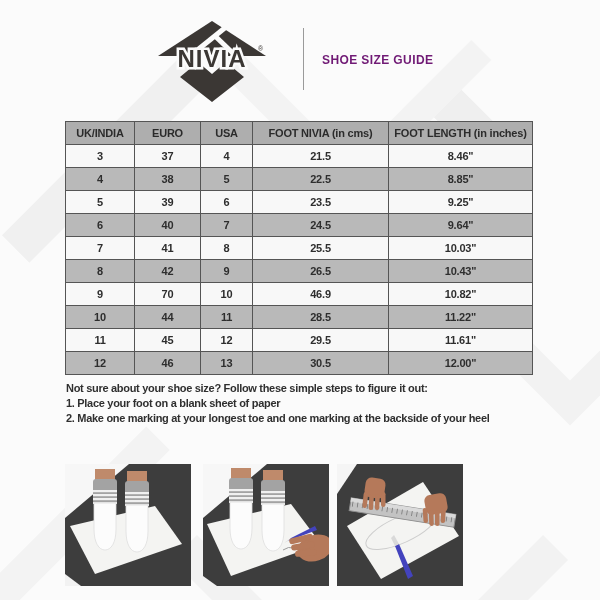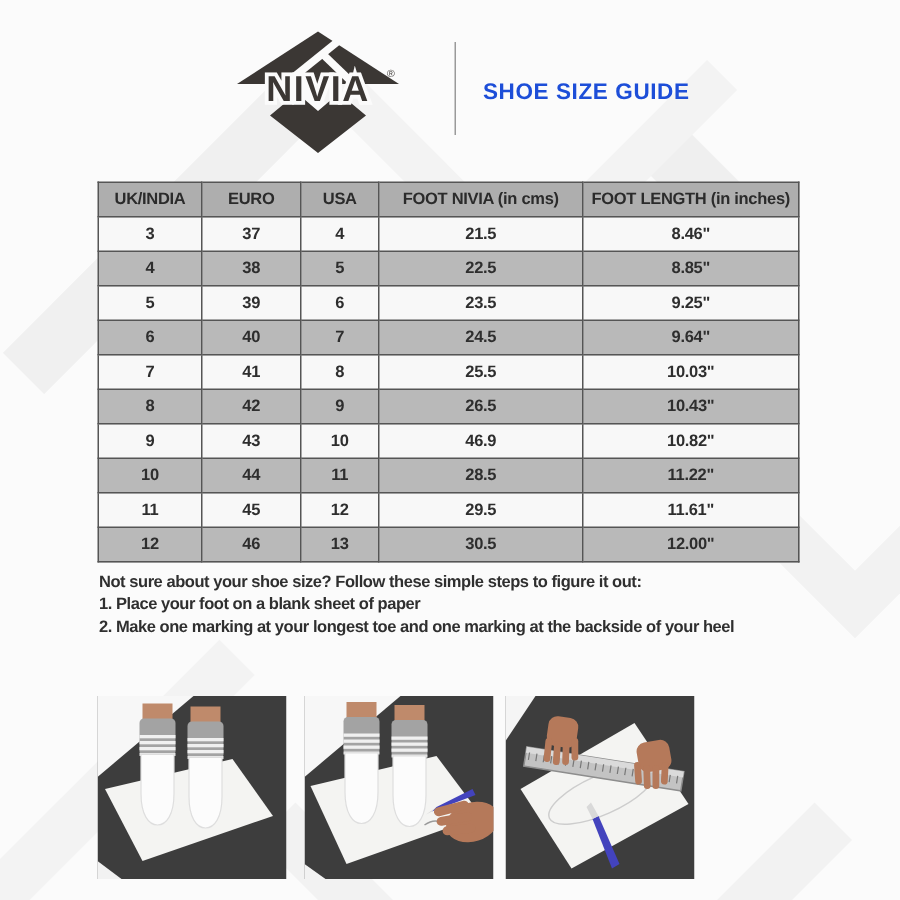--- a/index.html
+++ b/index.html
@@ -11,21 +11,21 @@
   }
   
   .bg-shape{position:absolute;transform:rotate(45deg);z-index:0;}
   .content{position:absolute;inset:0;z-index:2;}
 
   
   .logo-wrap{position:absolute;left:152px;top:20px;width:120px;height:84px;}
   .divider{position:absolute;left:303px;top:28px;width:1px;height:62px;background:#9a9a9a;}
   .guide-title{
     position:absolute;left:322px;top:53px;
-    font-size:15px;font-weight:bold;color:#1d4ed8;letter-spacing:0.4px;
+    font-size:12px;font-weight:bold;color:#701a75;letter-spacing:0.4px;
     white-space:nowrap;
   }
 
   
   .size-table{
     position:absolute;left:65px;top:121px;width:467px;
     border-collapse:collapse;table-layout:fixed;
     font-size:11px;font-weight:bold;color:#2e2e2e;
   }
   .size-table th,.size-table td{
@@ -141,21 +141,21 @@
         </tr>
         <tr>
           <td>8</td>
           <td>42</td>
           <td>9</td>
           <td>26.5</td>
           <td>10.43"</td>
         </tr>
         <tr>
           <td>9</td>
-          <td>43</td>
+          <td>70</td>
           <td>10</td>
           <td>46.9</td>
           <td>10.82"</td>
         </tr>
         <tr>
           <td>10</td>
           <td>44</td>
           <td>11</td>
           <td>28.5</td>
           <td>11.22"</td>

